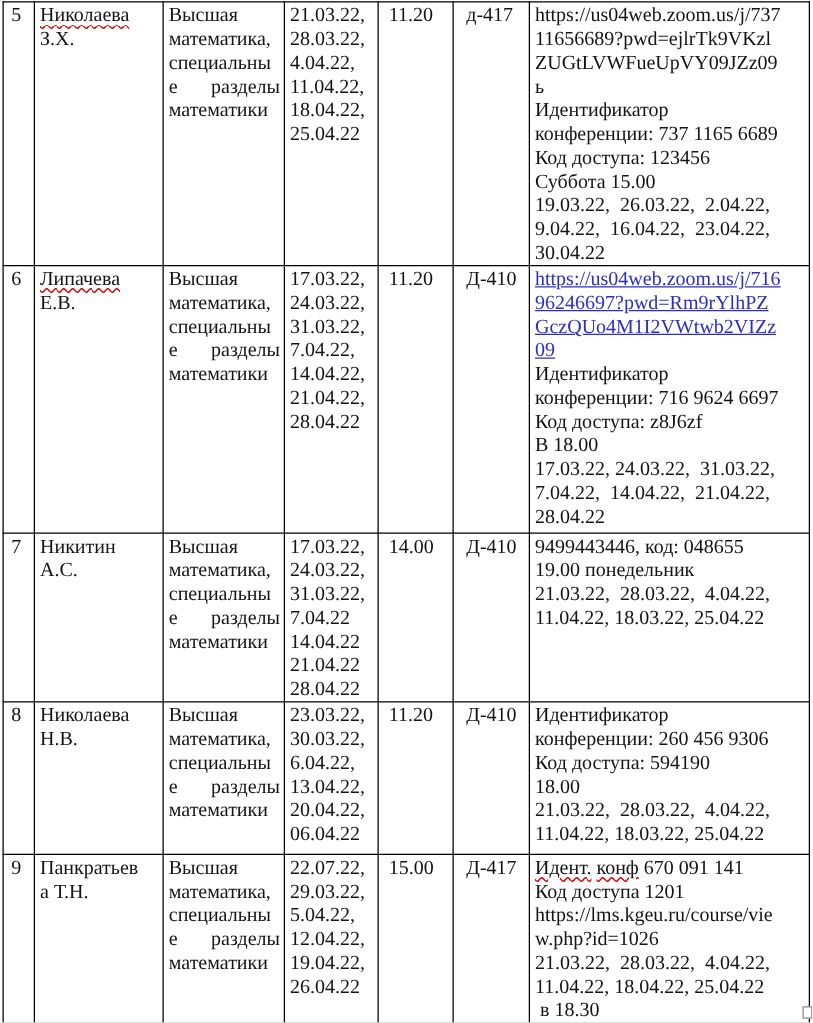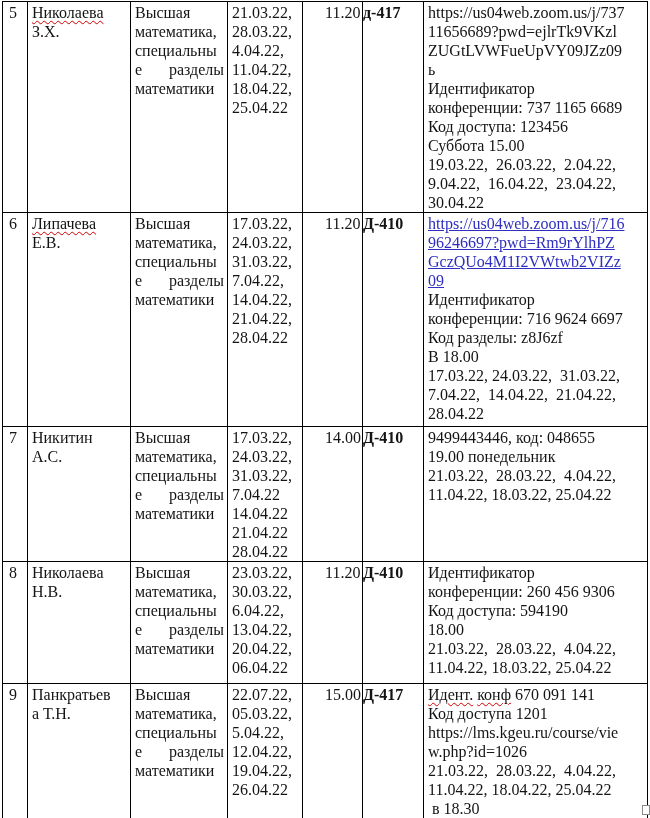--- a/index.html
+++ b/index.html
@@ -11,22 +11,22 @@
   table.sched {
     position:absolute; left:2px; top:1px;
     border-collapse:collapse; table-layout:fixed; width:645px;
   }
   td {
     border:1px solid var(--border,#000);
     vertical-align:top; padding:1px 3px 0 4px; overflow:hidden;
   }
   .ln { line-height:19px; white-space:pre; }
   td.c-num  { padding-left:6px; line-height:19px; }
-  td.c-time { padding-left:22px; line-height:19px; }
-  td.c-room { padding-left:0; line-height:19px;font-weight:bold; }
+  td.c-time { padding-left:8px; line-height:19px; }
+  td.c-room { padding-left:10px; line-height:19px; }
   
   tr.r0 td { height:206px; }
   tr.r1 td { height:212px; }
   tr.r2 td { height:131px; }
   tr.r3 td { height:120px; }
   tr.r4 td { height:131px; }
   
   .c-subj .ln:nth-child(4) { white-space:normal; text-align:justify; text-align-last:justify; }
   
   .sq {
@@ -125,21 +125,21 @@
       <td class="c-info">
             <div class="lnk">
               <div class="ln">https://us04web.zoom.us/j/716</div>
               <div class="ln">96246697?pwd=Rm9rYlhPZ</div>
               <div class="ln">GczQUo4M1I2VWtwb2VIZz</div>
               <div class="ln">09</div>
             </div>
             <div>
               <div class="ln">Идентификатор</div>
               <div class="ln">конференции: 716 9624 6697</div>
-              <div class="ln">Код разделы: z8J6zf</div>
+              <div class="ln">Код доступа: z8J6zf</div>
               <div class="ln">В 18.00</div>
               <div class="ln">17.03.22, 24.03.22,  31.03.22,</div>
               <div class="ln">7.04.22,  14.04.22,  21.04.22,</div>
               <div class="ln">28.04.22</div>
             </div>
           </td>
     </tr>
 
     <tr class="r2">
       <td class="c-num">7</td>
@@ -214,21 +214,21 @@
           </td>
       <td class="c-subj">
             <div class="ln">Высшая</div>
             <div class="ln">математика,</div>
             <div class="ln">специальны</div>
             <div class="ln">е разделы</div>
             <div class="ln">математики</div>
           </td>
       <td class="c-dates">
             <div class="ln">22.07.22,</div>
-            <div class="ln">05.03.22,</div>
+            <div class="ln">29.03.22,</div>
             <div class="ln">5.04.22,</div>
             <div class="ln">12.04.22,</div>
             <div class="ln">19.04.22,</div>
             <div class="ln">26.04.22</div>
           </td>
       <td class="c-time">15.00</td>
       <td class="c-room">Д-417</td>
       <td class="c-info">
             <div class="ln"><span class="sq w">Идент.</span><span class="sq w">конф</span><span class="w">670 091 141</span></div>
             <div>

